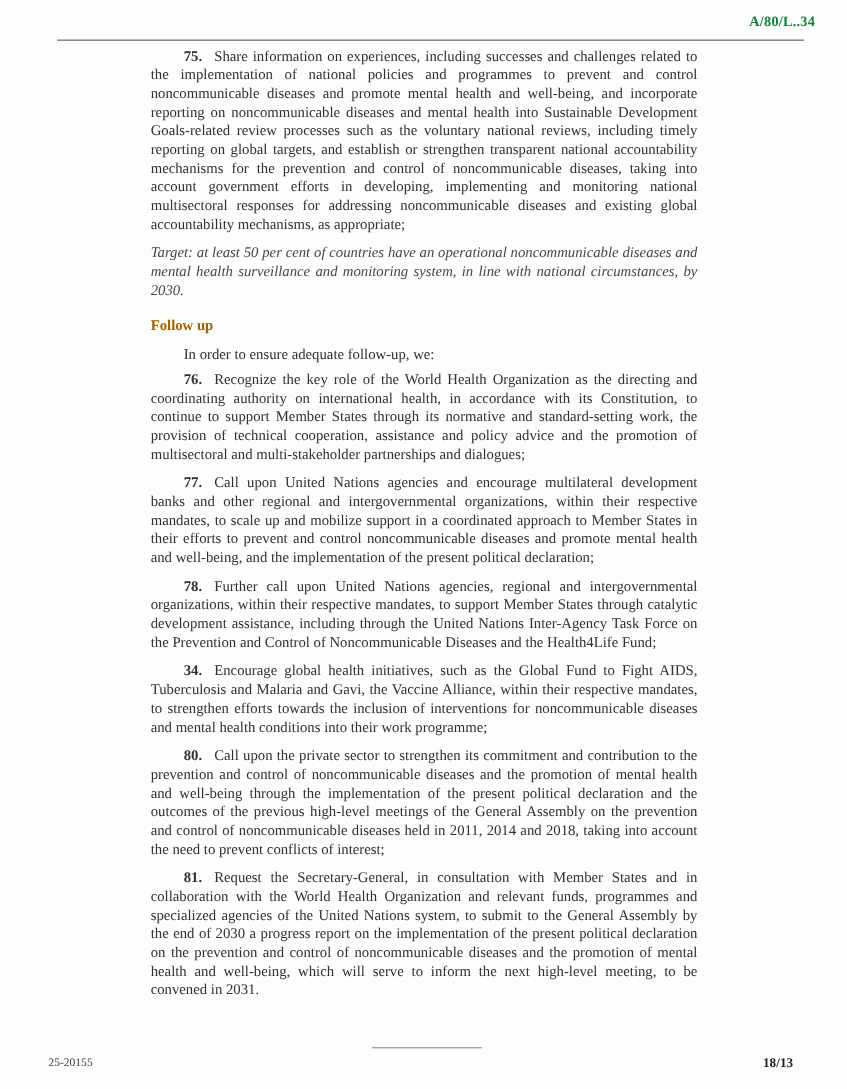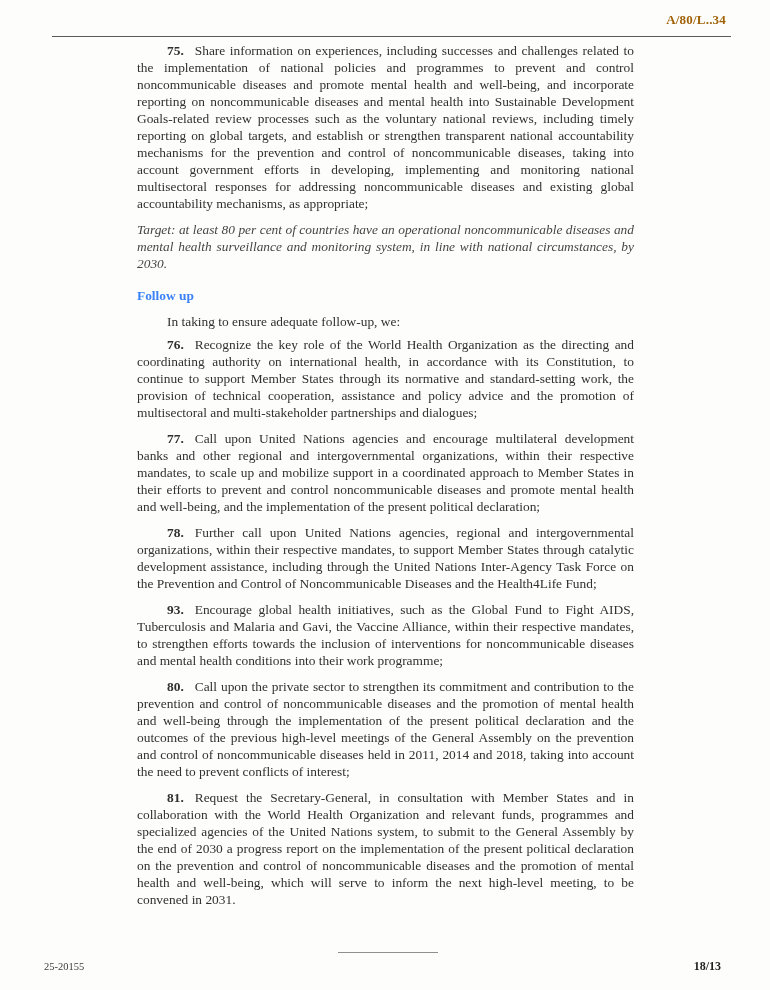--- a/index.html
+++ b/index.html
@@ -12,24 +12,24 @@
     width: 770px;
     height: 990px;
     background: #fdfdfc;
     font-family: "Liberation Serif", serif;
     color: #303030;
     overflow: hidden;
   }
   .doc-symbol {
     position: absolute;
     top: 12px;
-    right: 44px;
+    right: 29px;
     font-size: 13px;
     font-weight: bold;
-    color: #a16207;
+    color: #15803d;
     letter-spacing: 0.2px;
   }
   .header-rule {
     position: absolute;
     top: 36px;
     left: 52px;
     right: 39px;
     height: 1px;
     background: #5a5a5a;
   }
@@ -56,21 +56,21 @@
     margin-top: 7px;
   }
   .target-note {
     font-style: italic;
     color: #454545;
     margin-bottom: 15px !important;
     text-indent: 0;
   }
   .section-heading {
     font-weight: bold;
-    color: #3b82f6;
+    color: #a16207;
     margin: 0 0 7px 0;
     font-size: 13.4px;
     text-align: left;
   }
   .intro-line {
     text-indent: 30px;
     margin-bottom: 6px !important;
   }
   .footer-rule {
     position: absolute;
@@ -102,33 +102,33 @@
 <div class="page">
 
   <div class="doc-symbol">A/80/L..34</div>
 
   <div class="header-rule"></div>
 
   <div class="content">
 
     <p class="num-para first-para"><span class="para-num">75.</span><span>Share information on experiences, including successes and challenges related to the implementation of national policies and programmes to prevent and control noncommunicable diseases and promote mental health and well-being, and incorporate reporting on noncommunicable diseases and mental health into Sustainable Development Goals-related review processes such as the voluntary national reviews, including timely reporting on global targets, and establish or strengthen transparent national accountability mechanisms for the prevention and control of noncommunicable diseases, taking into account government efforts in developing, implementing and monitoring national multisectoral responses for addressing noncommunicable diseases and existing global accountability mechanisms, as appropriate;</span></p>
 
-    <p class="target-note">Target: at least 80 per cent of countries have an operational noncommunicable diseases and mental health surveillance and monitoring system, in line with national circumstances, by 2030.</p>
+    <p class="target-note">Target: at least 50 per cent of countries have an operational noncommunicable diseases and mental health surveillance and monitoring system, in line with national circumstances, by 2030.</p>
 
     <p class="section-heading">Follow up</p>
 
-    <p class="intro-line">In taking to ensure adequate follow-up, we:</p>
+    <p class="intro-line">In order to ensure adequate follow-up, we:</p>
 
     <p class="num-para"><span class="para-num">76.</span><span>Recognize the key role of the World Health Organization as the directing and coordinating authority on international health, in accordance with its Constitution, to continue to support Member States through its normative and standard-setting work, the provision of technical cooperation, assistance and policy advice and the promotion of multisectoral and multi-stakeholder partnerships and dialogues;</span></p>
 
     <p class="num-para"><span class="para-num">77.</span><span>Call upon United Nations agencies and encourage multilateral development banks and other regional and intergovernmental organizations, within their respective mandates, to scale up and mobilize support in a coordinated approach to Member States in their efforts to prevent and control noncommunicable diseases and promote mental health and well-being, and the implementation of the present political declaration;</span></p>
 
     <p class="num-para"><span class="para-num">78.</span><span>Further call upon United Nations agencies, regional and intergovernmental organizations, within their respective mandates, to support Member States through catalytic development assistance, including through the United Nations Inter-Agency Task Force on the Prevention and Control of Noncommunicable Diseases and the Health4Life Fund;</span></p>
 
-    <p class="num-para"><span class="para-num">93.</span><span>Encourage global health initiatives, such as the Global Fund to Fight AIDS, Tuberculosis and Malaria and Gavi, the Vaccine Alliance, within their respective mandates, to strengthen efforts towards the inclusion of interventions for noncommunicable diseases and mental health conditions into their work programme;</span></p>
+    <p class="num-para"><span class="para-num">34.</span><span>Encourage global health initiatives, such as the Global Fund to Fight AIDS, Tuberculosis and Malaria and Gavi, the Vaccine Alliance, within their respective mandates, to strengthen efforts towards the inclusion of interventions for noncommunicable diseases and mental health conditions into their work programme;</span></p>
 
     <p class="num-para"><span class="para-num">80.</span><span>Call upon the private sector to strengthen its commitment and contribution to the prevention and control of noncommunicable diseases and the promotion of mental health and well-being through the implementation of the present political declaration and the outcomes of the previous high-level meetings of the General Assembly on the prevention and control of noncommunicable diseases held in 2011, 2014 and 2018, taking into account the need to prevent conflicts of interest;</span></p>
 
     <p class="num-para"><span class="para-num">81.</span><span>Request the Secretary-General, in consultation with Member States and in collaboration with the World Health Organization and relevant funds, programmes and specialized agencies of the United Nations system, to submit to the General Assembly by the end of 2030 a progress report on the implementation of the present political declaration on the prevention and control of noncommunicable diseases and the promotion of mental health and well-being, which will serve to inform the next high-level meeting, to be convened in 2031.</span></p>
 
   </div>
 
   <div class="footer-rule"></div>
 
   <div class="footer-id">25-20155</div>

